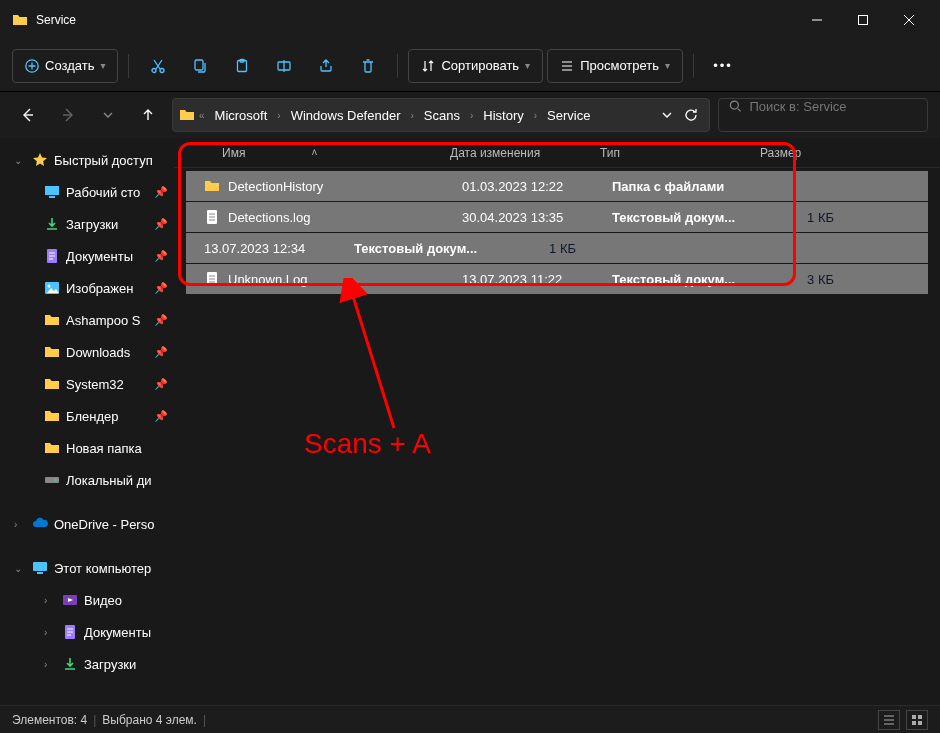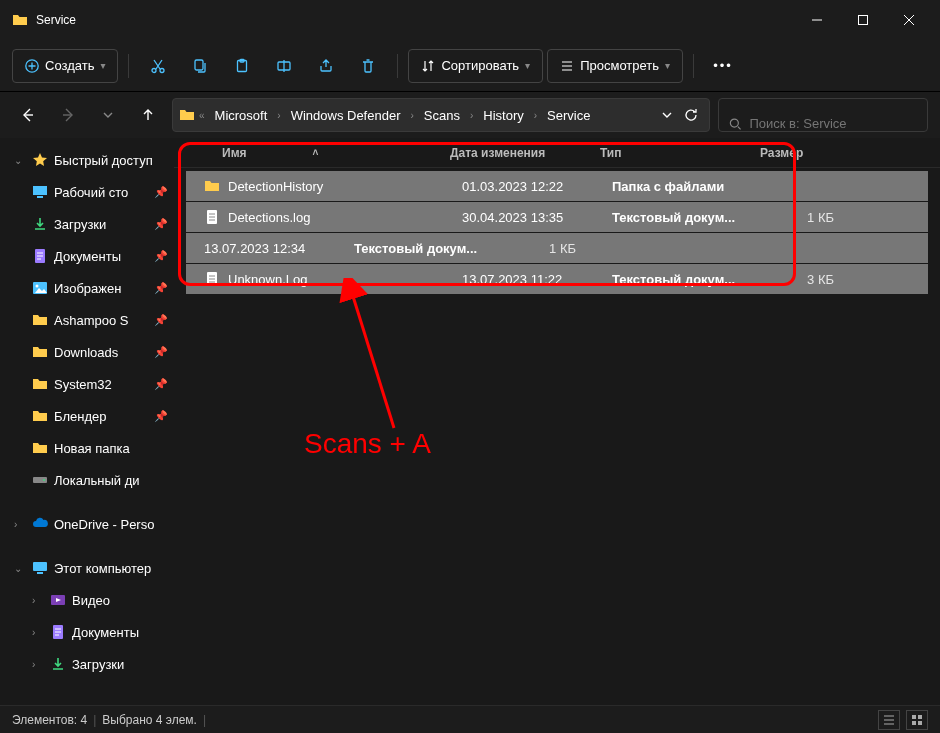--- a/index.html
+++ b/index.html
@@ -14,44 +14,44 @@
 .tbtn { height: 34px; min-width: 38px; display: flex; align-items: center; justify-content: center; gap: 6px; padding: 0 8px; border-radius: 4px; font-size: 13px; color: #fff; }
 .tbtn.pill { border: 1px solid #444; padding: 0 12px; }
 .tsep { width: 1px; height: 24px; background: #3a3a3a; margin: 0 6px; }
 .navrow { height: 46px; display: flex; align-items: center; padding: 0 12px; gap: 8px; background: #1c1c1c; }
 .navbtn { width: 32px; height: 32px; display: flex; align-items: center; justify-content: center; color: #999; border-radius: 4px; }
 .navbtn.active { color: #fff; }
 .addrbar { flex: 1; height: 34px; background: #2d2d2d; border: 1px solid #3a3a3a; border-radius: 4px; display: flex; align-items: center; padding: 0 6px; gap: 2px; }
 .crumb { font-size: 13px; color: #fff; padding: 4px 6px; border-radius: 3px; display: flex; align-items: center; gap: 4px; }
 .chev { color: #888; font-size: 10px; padding: 0 2px; }
 .addr-right { margin-left: auto; display: flex; align-items: center; gap: 6px; }
-.searchbox { width: 210px; height: 34px; background: #1c1c1c; border: 1px solid #3a3a3a; border-radius: 4px; display: flex; align-items: flex-end; padding: 0 10px; gap: 8px; }
+.searchbox { width: 210px; height: 34px; background: #1c1c1c; border: 1px solid #3a3a3a; border-radius: 4px; display: flex; align-items: flex-start; padding: 0 10px; gap: 8px; }
 .searchbox input { background: transparent; border: none; outline: none; color: #888; font-size: 13px; width: 100%; }
 .body { flex: 1; display: flex; overflow: hidden; background: #191919; }
 .sidebar { width: 174px; background: #191919; overflow: hidden; padding: 6px 0; }
 .srow { height: 32px; display: flex; align-items: center; padding: 0 6px 0 14px; font-size: 13px; color: #fff; gap: 6px; white-space: nowrap; }
 .srow .exp { width: 12px; font-size: 10px; color: #888; }
 .srow .ico { width: 16px; height: 16px; flex-shrink: 0; }
-.srow.sub { padding-left: 32px; }
+.srow.sub { padding-left: 44px; }
 .srow .pin { color: #888; font-size: 11px; position: absolute; right: 6px; }
 .srow { position: relative; }
 .filearea { flex: 1; display: flex; flex-direction: column; background: #191919; position: relative; }
 .colheaders { height: 30px; display: flex; align-items: center; padding-left: 18px; font-size: 12px; color: #bbb; border-bottom: 1px solid #2a2a2a; }
-.ch { display: flex; align-items: center; gap: 6px; font-weight: bold; }
+.ch { display: flex; align-items: center; gap: 6px; }
 .ch.name { width: 258px; }
 .ch.date { width: 150px; }
 .ch.type { width: 160px; }
 .ch.size { width: 80px; text-align: right; }
 .rows { padding: 2px 0; }
 .filerow { height: 30px; display: flex; align-items: center; padding-left: 18px; font-size: 13px; background: #777; margin: 1px 12px; }
 .filerow .cell { overflow: hidden; text-overflow: ellipsis; white-space: nowrap; }
 .filerow .cname { width: 258px; display: flex; align-items: center; gap: 8px; }
 .filerow .cdate { width: 150px; color: #fff; }
 .filerow .ctype { width: 160px; color: #fff; font-weight: bold; }
-.filerow .csize { width: 62px; text-align: right; color: #e5e5e5; }
+.filerow .csize { width: 62px; text-align: right; color: #0f172a; }
 .fico { width: 16px; height: 16px; flex-shrink: 0; }
 .statusbar { height: 28px; border-top: 1px solid #2a2a2a; display: flex; align-items: center; padding: 0 12px; font-size: 12px; color: #ccc; gap: 6px; background: #1c1c1c; }
 .statusbar .spacer { flex: 1; }
 .viewbtn { width: 22px; height: 20px; display: flex; align-items: center; justify-content: center; border: 1px solid #444; }
 .highlight-box { position: absolute; border: 3px solid #ff0000; border-radius: 12px; pointer-events: none; }
 .annotation-text { position: absolute; color: #ff0000; font-size: 28px; font-weight: 400; pointer-events: none; }
 svg.arrow { position: absolute; pointer-events: none; }
 .folder-svg { fill: #ffcc4d; }
 </style>
 </head>

